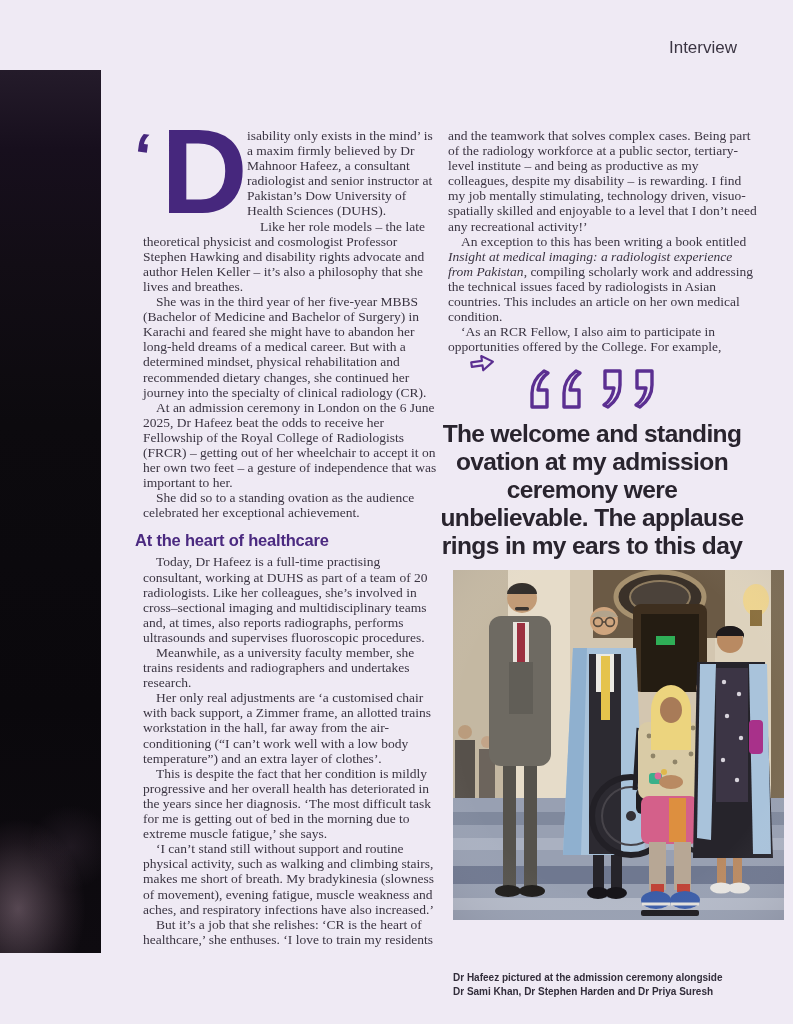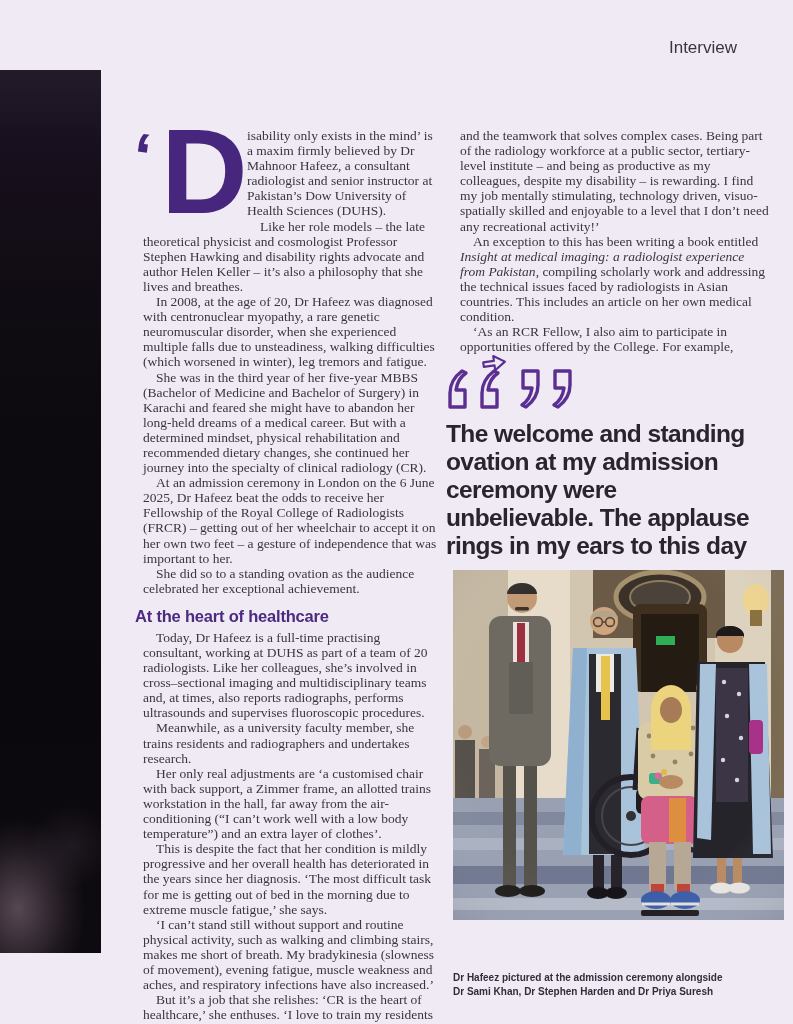--- a/index.html
+++ b/index.html
@@ -17,21 +17,21 @@
       radial-gradient(60px 60px at 70% 88%, rgba(90,70,90,.25), rgba(0,0,0,0) 70%),
       linear-gradient(#241b2a 0%, #170f1d 9%, #120d15 22%, #0c0a0e 40%, #0a080c 72%, #0e0b10 100%);
   }
   .kicker{
     position:absolute;top:38px;right:56px;
     font-family:"Liberation Sans",sans-serif;font-size:17px;color:#3b3543;
   }
   
   .col{position:absolute;top:128px;}
   .col1{left:135px;width:306px;}
-  .col2{left:460px;width:309px;}
+  .col2{left:448px;width:309px;}
   p.body{margin:0;font-size:13.5px;line-height:15.1px;color:#3b3542;}
   .paras p.body{text-indent:13px;margin-left:8px;}
   p.indent{text-indent:13px;}
   
   .dropcap-box{float:left;width:110px;height:92px;position:relative;margin:2px 2px 0 0;}
   .dc-quote{
     position:absolute;left:-2px;top:-6px;
     font-family:"Liberation Sans",sans-serif;font-weight:bold;
     font-size:64px;color:#46277d;transform:rotate(8deg);line-height:1;
   }
@@ -40,21 +40,21 @@
     font-family:"Liberation Sans",sans-serif;font-weight:bold;
     font-size:120px;line-height:1;color:#46277d;letter-spacing:-2px;
   }
   h2.sect{
     font-family:"Liberation Sans",sans-serif;font-weight:bold;
     font-size:16.5px;color:#4b2a80;margin:11px 0 4px 0;letter-spacing:-0.2px;
   }
   .bktitle{font-style:italic;}
   
   .pullquote{
-    position:absolute;left:446px;top:368px;width:314px;
+    position:absolute;left:435px;top:368px;width:314px;text-align:center;
   }
   .pq-marks{display:inline-block;margin-bottom:6px;}
   .pq-text{
     font-family:"Liberation Sans",sans-serif;font-weight:bold;
     font-size:24.5px;line-height:28px;color:#29242e;letter-spacing:-0.6px;
   }
   
   .arrow-icon{display:inline-block;vertical-align:-4px;margin-left:8px;transform:rotate(-8deg);}
   
   .photo{position:absolute;left:453px;top:570px;width:331px;height:350px;overflow:hidden;}
@@ -82,21 +82,20 @@
 
 <div class="col col1">
   <p class="body">
     <span class="dropcap-box">
         <span class="dc-quote">‘</span>
         <span class="dc-letter">D</span>
       </span><span>isability only exists in the mind’ is a maxim firmly believed by Dr Mahnoor Hafeez, a consultant radiologist and senior instructor at Pakistan’s Dow University of Health Sciences (DUHS).</span>
   </p>
   <div class="paras">
       <p class="body">Like her role models – the late theoretical physicist and cosmologist Professor Stephen Hawking and disability rights advocate and author Helen Keller – it’s also a philosophy that she lives and breathes.</p>
-      <p class="body">In 2008, at the age of 20, Dr Hafeez was diagnosed with centronuclear myopathy, a rare genetic neuromuscular disorder, when she experienced multiple falls due to unsteadiness, walking difficulties (which worsened in winter), leg tremors and fatigue.</p>
       <p class="body">She was in the third year of her five-year MBBS (Bachelor of Medicine and Bachelor of Surgery) in Karachi and feared she might have to abandon her long-held dreams of a medical career. But with a determined mindset, physical rehabilitation and recommended dietary changes, she continued her journey into the specialty of clinical radiology (CR).</p>
       <p class="body">At an admission ceremony in London on the 6 June 2025, Dr Hafeez beat the odds to receive her Fellowship of the Royal College of Radiologists (FRCR) – getting out of her wheelchair to accept it on her own two feet – a gesture of independence that was important to her.</p>
       <p class="body">She did so to a standing ovation as the audience celebrated her exceptional achievement.</p>
     </div>
   <h2 class="sect">At the heart of healthcare</h2>
   <div class="paras">
       <p class="body">Today, Dr Hafeez is a full-time practising consultant, working at DUHS as part of a team of 20 radiologists. Like her colleagues, she’s involved in cross–sectional imaging and multidisciplinary teams and, at times, also reports radiographs, performs ultrasounds and supervises fluoroscopic procedures.</p>
       <p class="body">Meanwhile, as a university faculty member, she trains residents and radiographers and undertakes research.</p>
       <p class="body">Her only real adjustments are ‘a customised chair with back support, a Zimmer frame, an allotted trains workstation in the hall, far away from the air-conditioning (“I can’t work well with a low body temperature”) and an extra layer of clothes’.</p>
       <p class="body">This is despite the fact that her condition is mildly progressive and her overall health has deteriorated in the years since her diagnosis. ‘The most difficult task for me is getting out of bed in the morning due to extreme muscle fatigue,’ she says.</p>

